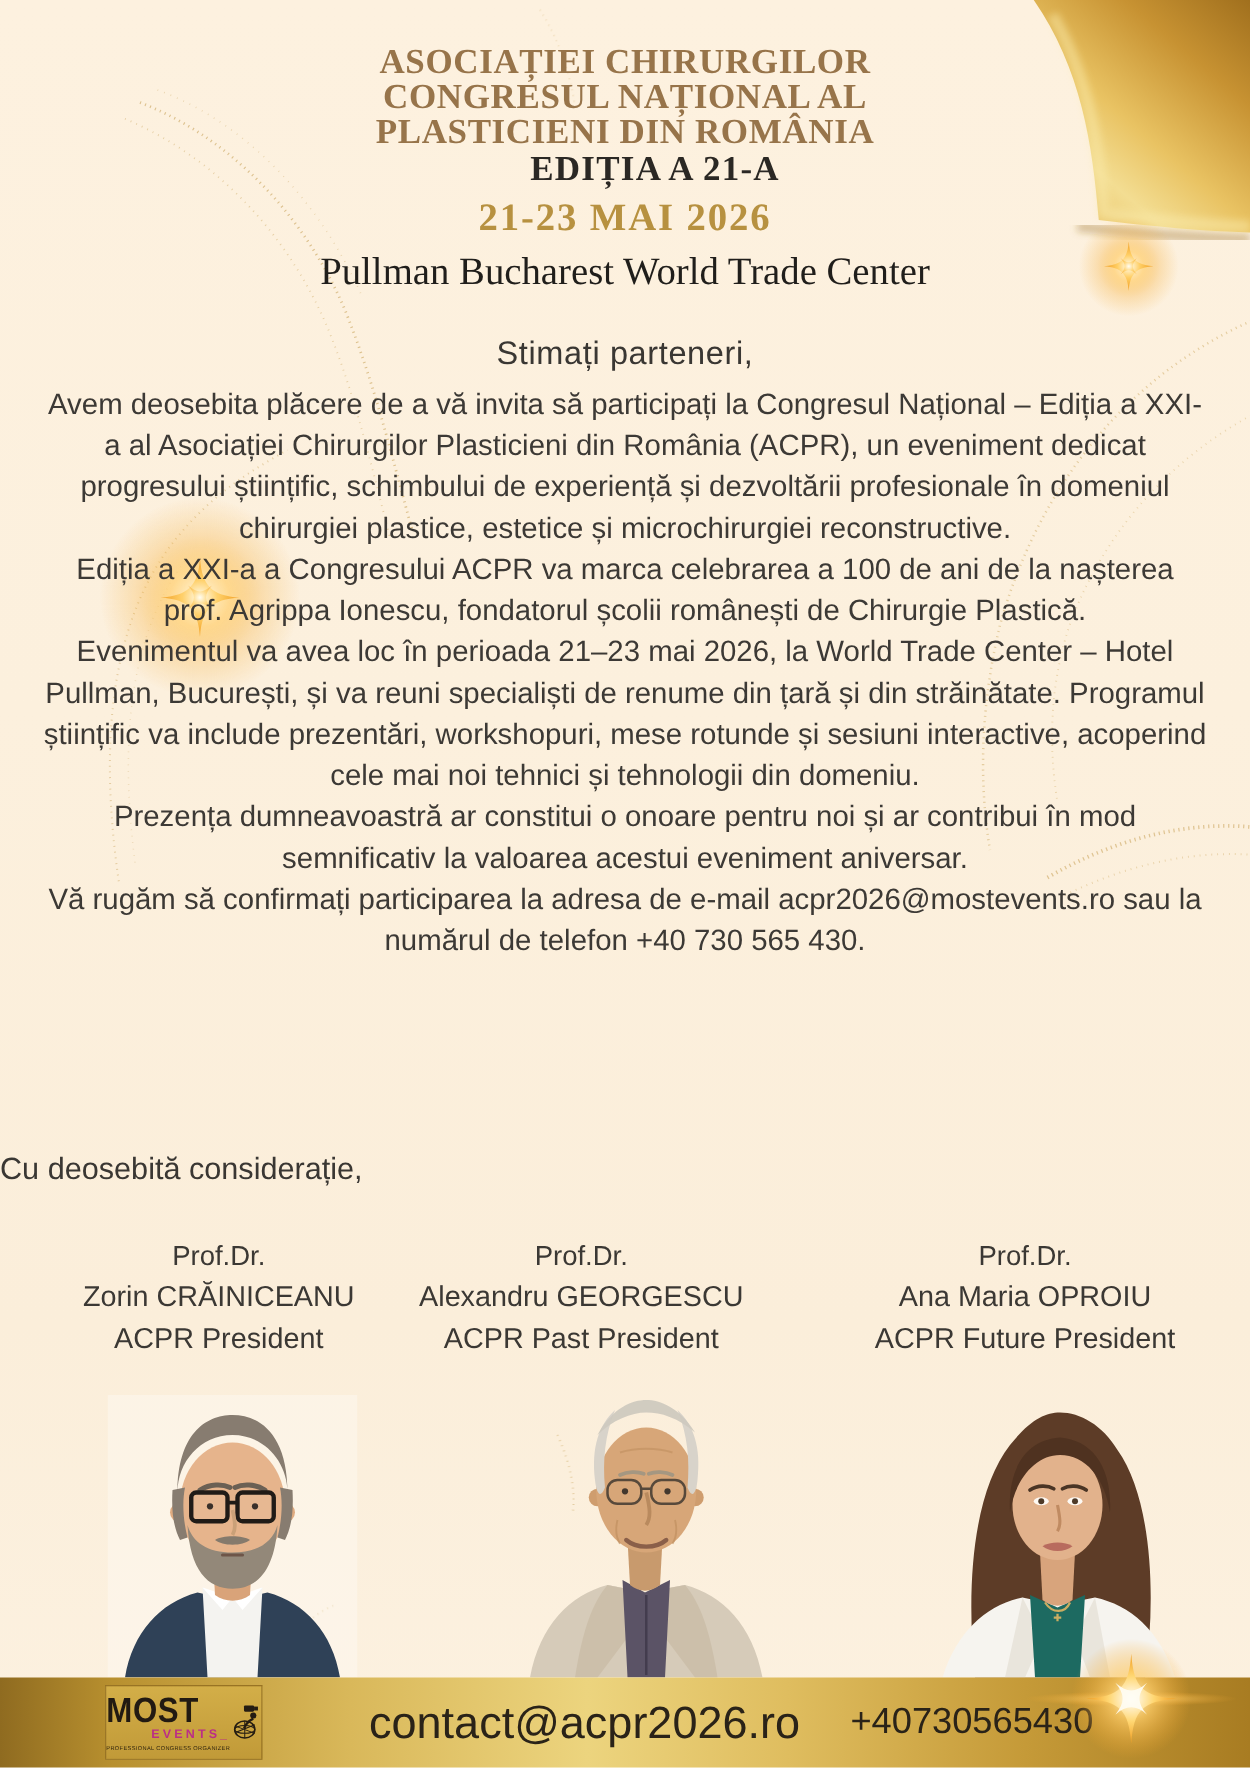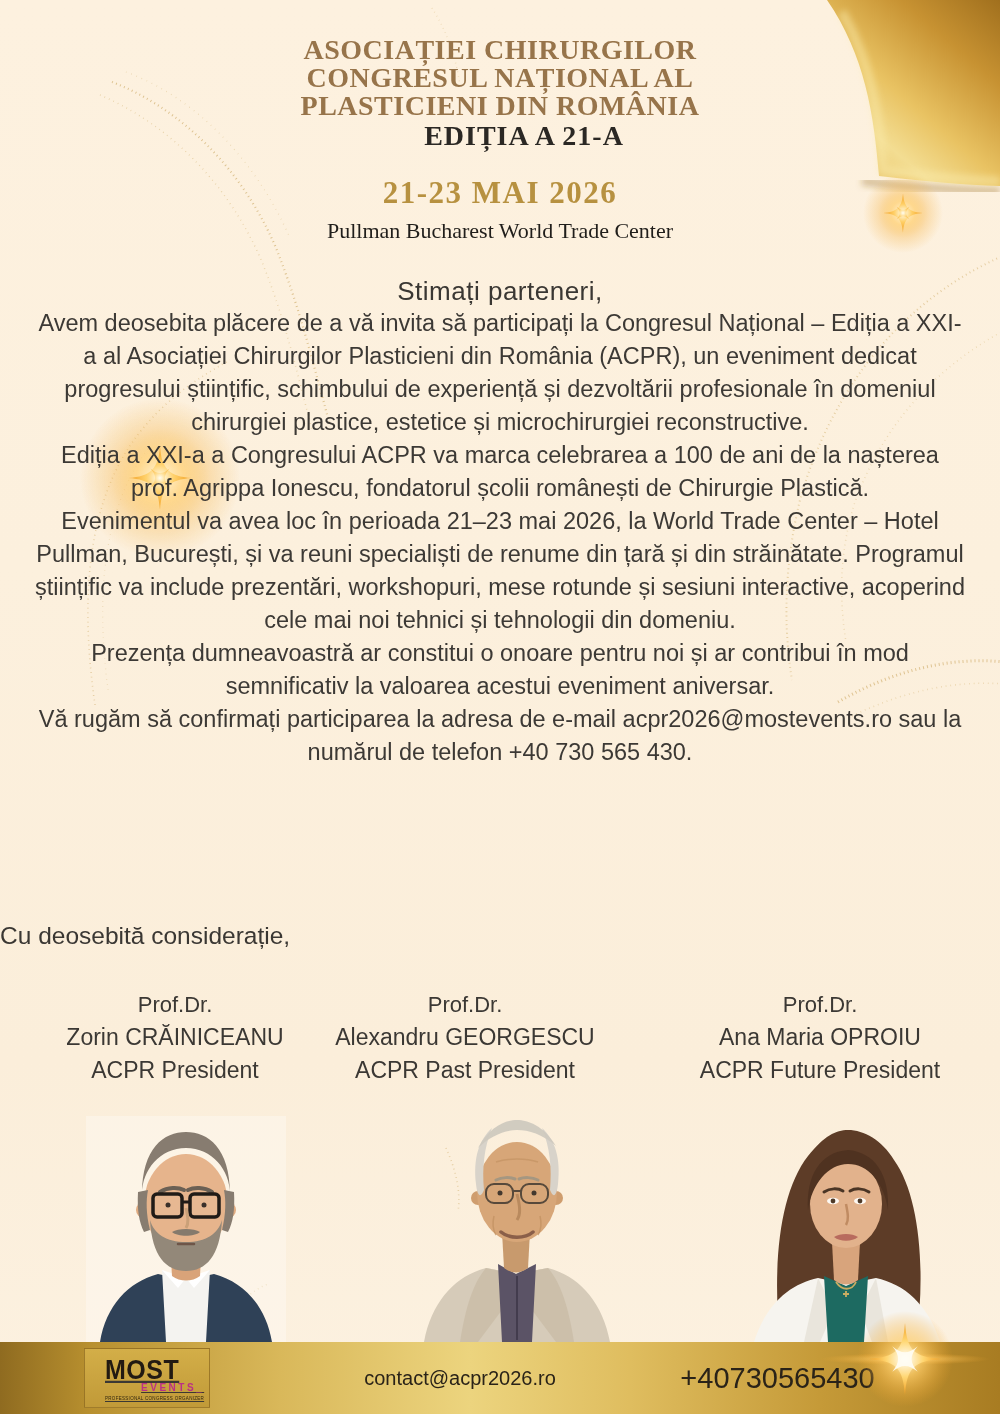--- a/index.html
+++ b/index.html
@@ -7,22 +7,22 @@
     position:relative;width:1000px;height:1414px;overflow:hidden;
     background:linear-gradient(180deg,#fdf1df 0%,#fcf0dd 40%,#fbeeda 75%,#fcf1e0 100%);
     font-family:"Liberation Sans",sans-serif;color:#3b3834;
   }
   .decor{position:absolute;inset:0;z-index:0;pointer-events:none;}
   .content{position:absolute;inset:0;z-index:1;}
   
   .header{position:absolute;top:36px;left:0;width:100%;text-align:center;}
   .title-line{font-family:"Liberation Serif",serif;font-weight:600;font-size:28px;line-height:28px;color:#97744a;letter-spacing:.5px;}
   .edition{font-family:"Liberation Serif",serif;font-weight:600;font-size:28px;line-height:30px;color:#2b2824;letter-spacing:1px;margin-top:1px;padding-left:48px;}
-  .dates{font-family:"Liberation Serif",serif;font-weight:600;font-size:31px;color:#b79140;letter-spacing:1.5px;margin-top:24px;}
-  .venue{font-family:"Liberation Serif",serif;font-weight:500;font-size:22px;color:#201e1b;margin-top:7px;}
+  .dates{font-family:"Liberation Serif",serif;font-weight:600;font-size:31px;color:#b79140;letter-spacing:1.5px;margin-top:5px;}
+  .venue{font-family:"Liberation Serif",serif;font-weight:500;font-size:31px;color:#201e1b;margin-top:7px;}
   .salutation{font-size:26px;color:#3a3733;margin-top:32px;letter-spacing:.5px;}
   
   .letter{position:absolute;top:307px;left:35px;width:930px;text-align:center;font-size:23.5px;line-height:33px;color:#3c3935;}
   .letter p{margin:0;}
   .closing{position:absolute;top:922px;left:0;width:100%;text-align:left;font-size:24.5px;color:#3a3733;}
   
   .sig{position:absolute;top:988px;text-align:center;font-size:23px;line-height:33px;color:#3b3834;}
   .sig .t{font-size:22px;}
   .sig-1{left:30px;width:290px;}
   .sig-2{left:300px;width:330px;}
@@ -31,28 +31,28 @@
   .photo{position:absolute;bottom:72px;z-index:1;}
   .photo-1{left:86px;}
   .photo-2{left:416px;}
   .photo-3{left:744px;}
   
   .footer{
     position:absolute;left:0;bottom:0;width:1000px;height:72px;z-index:2;
     background:linear-gradient(90deg,#8f6b20 0%,#b8902f 9%,#d9b85a 28%,#ecd47e 47%,#dfbd5f 63%,#c59a38 82%,#a87c22 100%);
   }
   .footer-inner{position:relative;width:100%;height:100%;}
-  .footer-email{position:absolute;left:280px;width:360px;top:50%;transform:translateY(-50%);text-align:center;font-size:20px;color:#2a2318;}
+  .footer-email{position:absolute;left:280px;width:360px;top:50%;transform:translateY(-50%);text-align:right;font-size:36px;color:#2a2318;}
   .footer-phone{position:absolute;left:660px;width:235px;top:50%;transform:translateY(-50%);text-align:center;font-size:29px;color:#2a2318;}
   .logo-plate{
     position:absolute;left:84px;top:6px;width:126px;height:60px;
     background:linear-gradient(180deg,#d3ae48,#c19a38);
     border:1px solid rgba(118,84,20,.55);
     display:flex;align-items:center;justify-content:space-between;
-    padding:3px 20px;box-sizing:border-box;text-decoration:underline;
+    padding:3px 0;box-sizing:border-box;
   }
   .logo-text{display:flex;flex-direction:column;line-height:1;}
   .logo-most{font-weight:800;font-size:25px;letter-spacing:.5px;color:#221a12;transform:scaleY(1.12);transform-origin:left top;}
   .logo-events{font-weight:700;font-size:10px;letter-spacing:2.5px;color:#bb2f86;margin-top:3px;align-self:flex-end;}
   .logo-tagline{font-size:4.5px;letter-spacing:.3px;color:#33270f;margin-top:4px;white-space:nowrap;}
   .flare{position:absolute;z-index:3;pointer-events:none;}
 </style>
 </head>
 <body>
 

